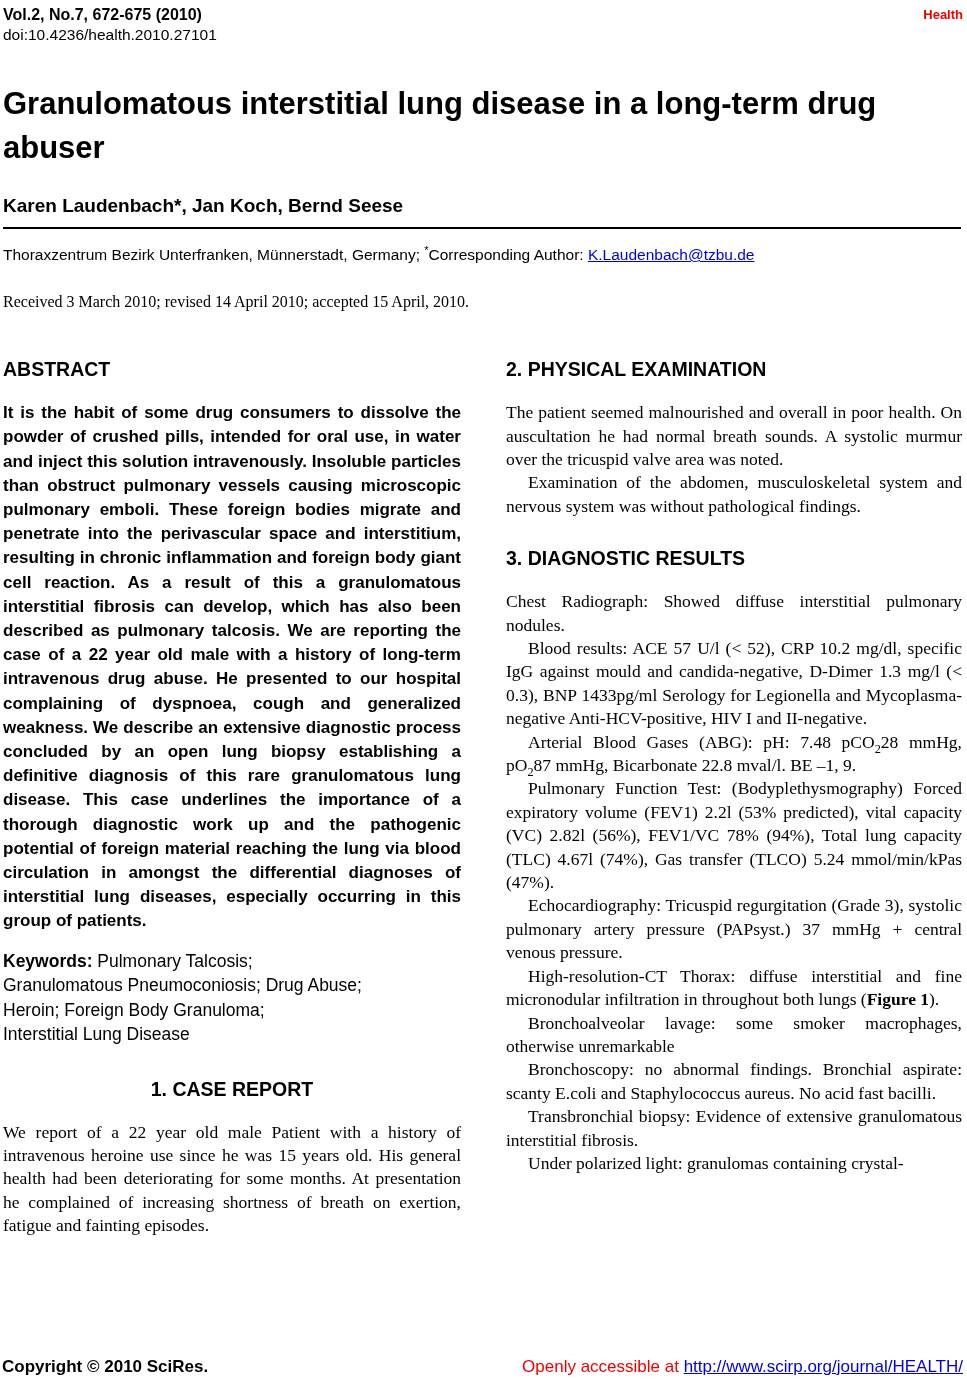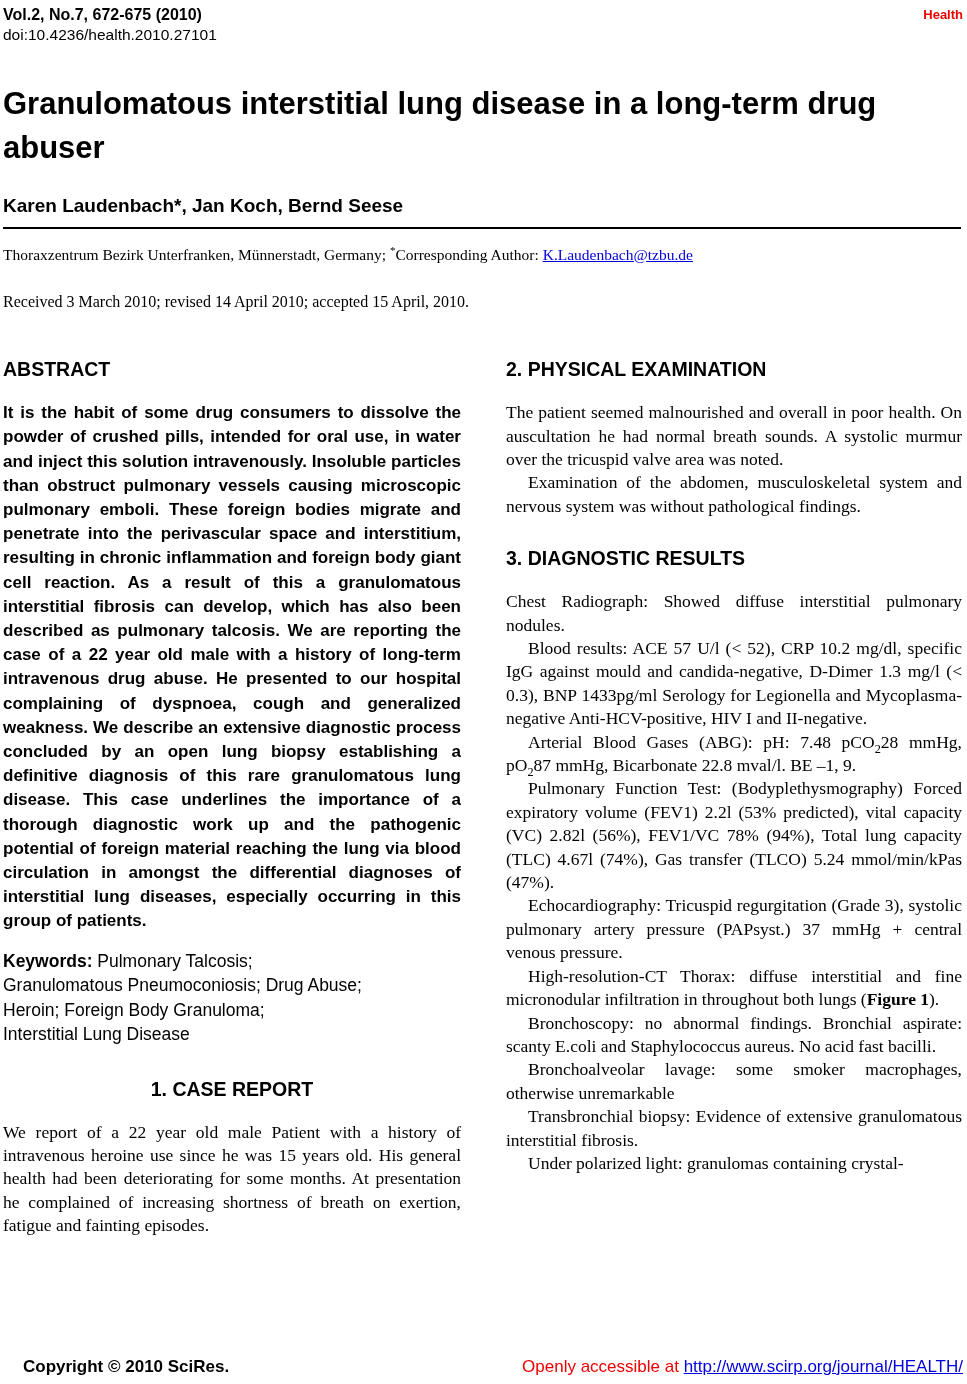--- a/index.html
+++ b/index.html
@@ -12,21 +12,21 @@
   
   .header-row{display:flex;justify-content:space-between;align-items:flex-start;}
   .vol-line{font-size:16px;font-weight:bold;line-height:20px;}
   .doi-line{font-size:15.5px;line-height:20px;}
   .journal-name{font-size:13px;font-weight:bold;color:var(--accent-red,#ee0000);line-height:20px;}
 
   
   .article-title{font-size:31px;font-weight:bold;line-height:44px;margin-top:37px;max-width:945px;}
   .authors{font-size:19px;font-weight:bold;margin-top:25px;}
   .author-rule{border:0;border-top:2px solid #000;margin:10px 0 0 0;width:958px;}
-  .affiliation{font-family:Liberation Serif, serif;font-size:15.5px;margin-top:15px;}
+  .affiliation{font-family:Liberation Sans, sans-serif;font-size:15.5px;margin-top:15px;}
   .affiliation sup{font-size:11px;}
   .link{color:var(--link-blue,#0000dd);text-decoration:underline;cursor:pointer;}
   .received{font-family:"Liberation Serif",serif;font-size:16px;margin-top:29px;}
 
   
   .columns{display:flex;gap:45px;margin-top:47px;}
   .col-left{width:458px;}
   .col-right{width:456px;}
 
   .section-heading{font-size:19.5px;font-weight:bold;margin:0 0 20px 0;font-family:"Liberation Sans",sans-serif;}
@@ -38,21 +38,21 @@
   .keywords{margin-top:15px;font-size:17.5px;line-height:24.5px;}
   .keywords .kw-label{font-weight:bold;}
 
   .serif{font-family:"Liberation Serif",serif;font-size:17.5px;line-height:23.4px;text-align:justify;}
   .para{margin:0;}
   .para.indent{text-indent:22px;}
   .para b{font-weight:bold;}
   sub{font-size:70%;line-height:0;}
 
   
-  .footer{position:absolute;left:23px;right:4px;bottom:7px;display:flex;justify-content:space-between;align-items:flex-end;}
+  .footer{position:absolute;left:2px;right:4px;bottom:7px;display:flex;justify-content:space-between;align-items:flex-end;}
   .copyright{font-size:17px;font-weight:bold;}
   .access{font-size:17px;}
   .access .access-note{color:var(--accent-red,#ee0000);}
 </style>
 </head>
 <body>
 
 <div class="page">
 
   <div class="header-row">
@@ -104,22 +104,22 @@
         </div>
 
       <h2 class="section-heading mt-section">3. DIAGNOSTIC RESULTS</h2>
       <div class="serif">
           <p class="para"><span>Chest Radiograph: Showed diffuse interstitial pulmonary nodules.</span></p>
           <p class="para indent"><span>Blood results: ACE 57 U/l (&lt; 52), CRP 10.2 mg/dl, specific IgG against mould and candida-negative, D-Dimer 1.3 mg/l (&lt; 0.3), BNP 1433pg/ml Serology for Legionella and Mycoplasma-negative Anti-HCV-positive, HIV I and II-negative.</span></p>
           <p class="para indent"><span>Arterial Blood Gases (ABG): pH: 7.48 pCO</span><sub>2</sub><span>28 mmHg, pO</span><sub>2</sub><span>87 mmHg, Bicarbonate 22.8 mval/l. BE –1, 9.</span></p>
           <p class="para indent"><span>Pulmonary Function Test: (Bodyplethysmography) Forced expiratory volume (FEV1) 2.2l (53% predicted), vital capacity (VC) 2.82l (56%), FEV1/VC 78% (94%), Total lung capacity (TLC) 4.67l (74%), Gas transfer (TLCO) 5.24 mmol/min/kPas (47%).</span></p>
           <p class="para indent"><span>Echocardiography: Tricuspid regurgitation (Grade 3), systolic pulmonary artery pressure (PAPsyst.) 37 mmHg + central venous pressure.</span></p>
           <p class="para indent"><span>High-resolution-CT Thorax: diffuse interstitial and fine micronodular infiltration in throughout both lungs (</span><b>Figure 1</b><span>).</span></p>
+          <p class="para indent"><span>Bronchoalveolar lavage: some smoker macrophages, otherwise unremarkable</span></p>
           <p class="para indent"><span>Bronchoscopy: no abnormal findings. Bronchial aspirate: scanty E.coli and Staphylococcus aureus. No acid fast bacilli.</span></p>
-          <p class="para indent"><span>Bronchoalveolar lavage: some smoker macrophages, otherwise unremarkable</span></p>
           <p class="para indent"><span>Transbronchial biopsy: Evidence of extensive granulomatous interstitial fibrosis.</span></p>
           <p class="para indent"><span>Under polarized light: granulomas containing crystal-</span></p>
         </div>
     </div>
 
   </div>
 </div>
 
 <div class="footer">
   <div class="copyright">Copyright © 2010 SciRes.</div>

